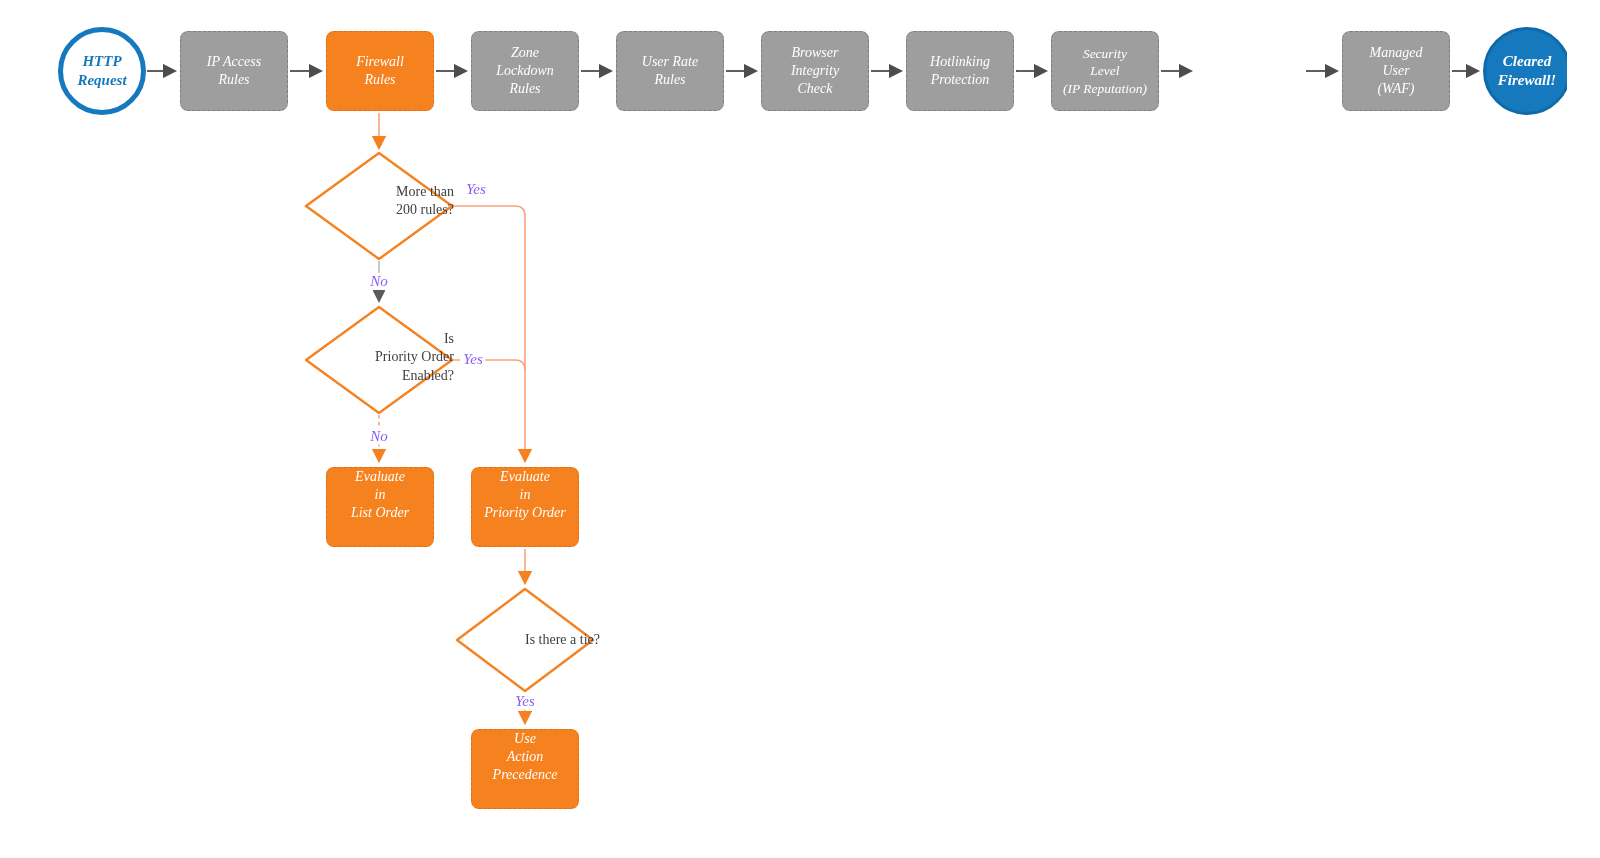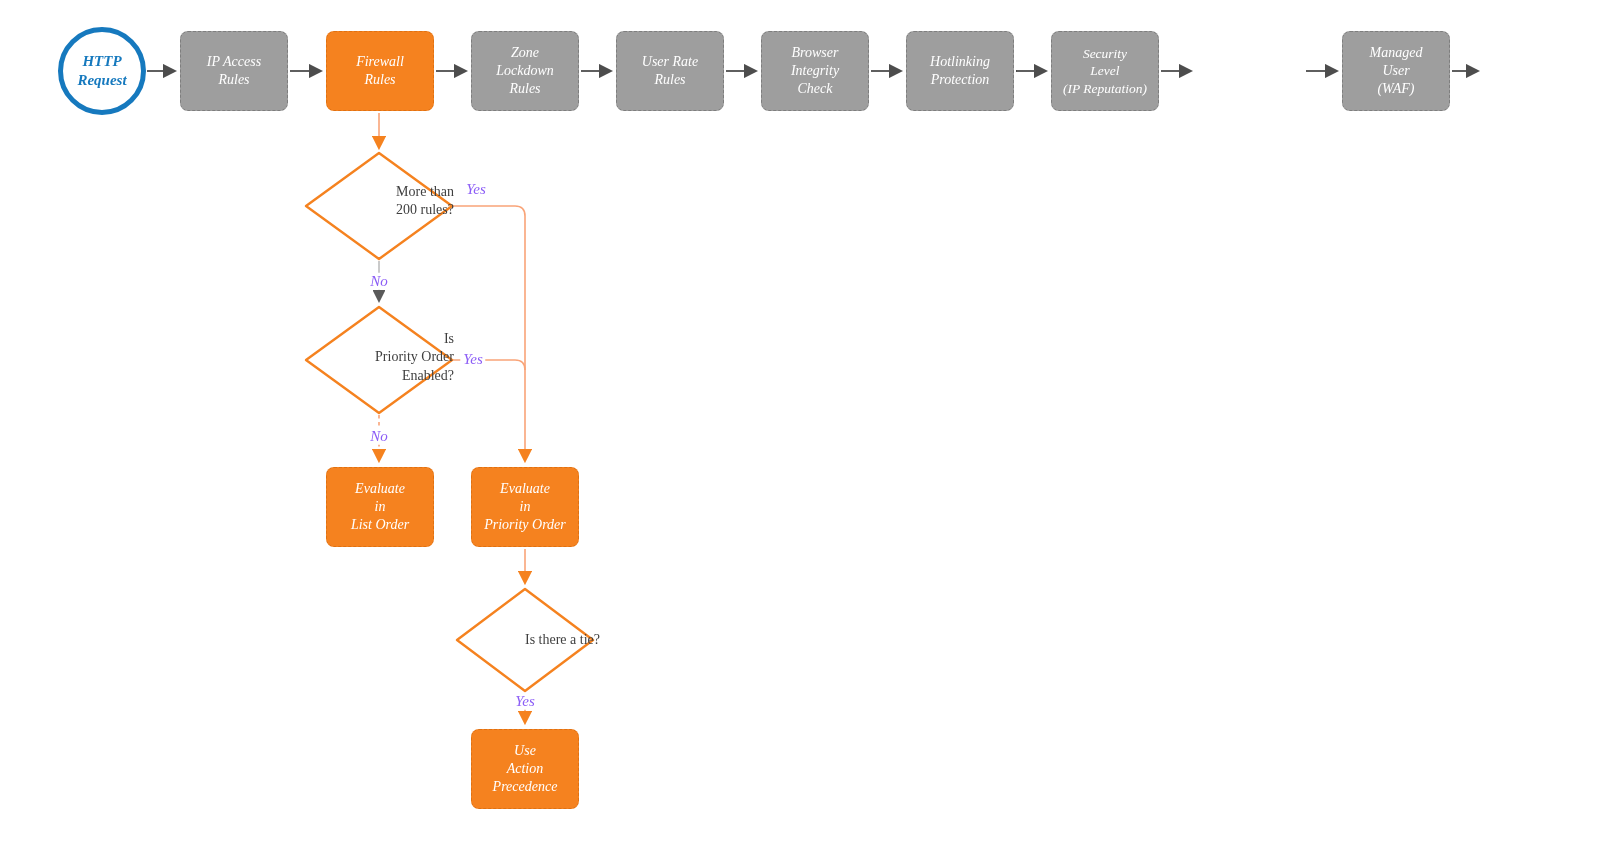--- a/index.html
+++ b/index.html
@@ -26,21 +26,21 @@
   }
   .gnode.orange{
     background:#F5821F;border:1px dashed rgba(214,106,14,.7);
   }
 
   
   .anode{
     position:absolute;width:108px;height:80px;
     background:#F5821F;border:1px dashed rgba(214,106,14,.7);
     border-radius:8px;box-sizing:border-box;
-    display:flex;align-items:center;justify-content:center;text-align:center;
+    display:flex;justify-content:center;text-align:center;
   }
   .anode .nlabel{color:#ffffff;font-style:italic;font-size:14px;line-height:1.3;}
 
   
   .circle{
     position:absolute;top:27px;width:88px;height:88px;border-radius:50%;
     box-sizing:border-box;
     display:flex;align-items:center;justify-content:center;text-align:center;
     font-style:italic;font-weight:bold;font-size:15px;line-height:1.25;
   }
@@ -145,20 +145,24 @@
   <div class="gnode" style="left:874px">
     <span class="nlabel pre">Hotlinking
 Protection</span>
   </div>
   <div class="gnode" style="left:1310px">
     <span class="nlabel pre">Managed
 User
 (WAF)</span>
   </div>
 
+  <div class="circle end">
+    <span class="pre">Cleared
+Firewall!</span>
+  </div>
 
   <div class="dlabel pre" style="left:272px;top:183px">More than
 200 rules?</div>
   <div class="dlabel pre" style="left:272px;top:330px">Is
 Priority Order
 Enabled?</div>
   <div class="dlabel pre" style="left:418px;top:631px">Is there a tie?</div>
 
   <div class="anode" style="left:294px;top:467px">
     <span class="nlabel pre">Evaluate

